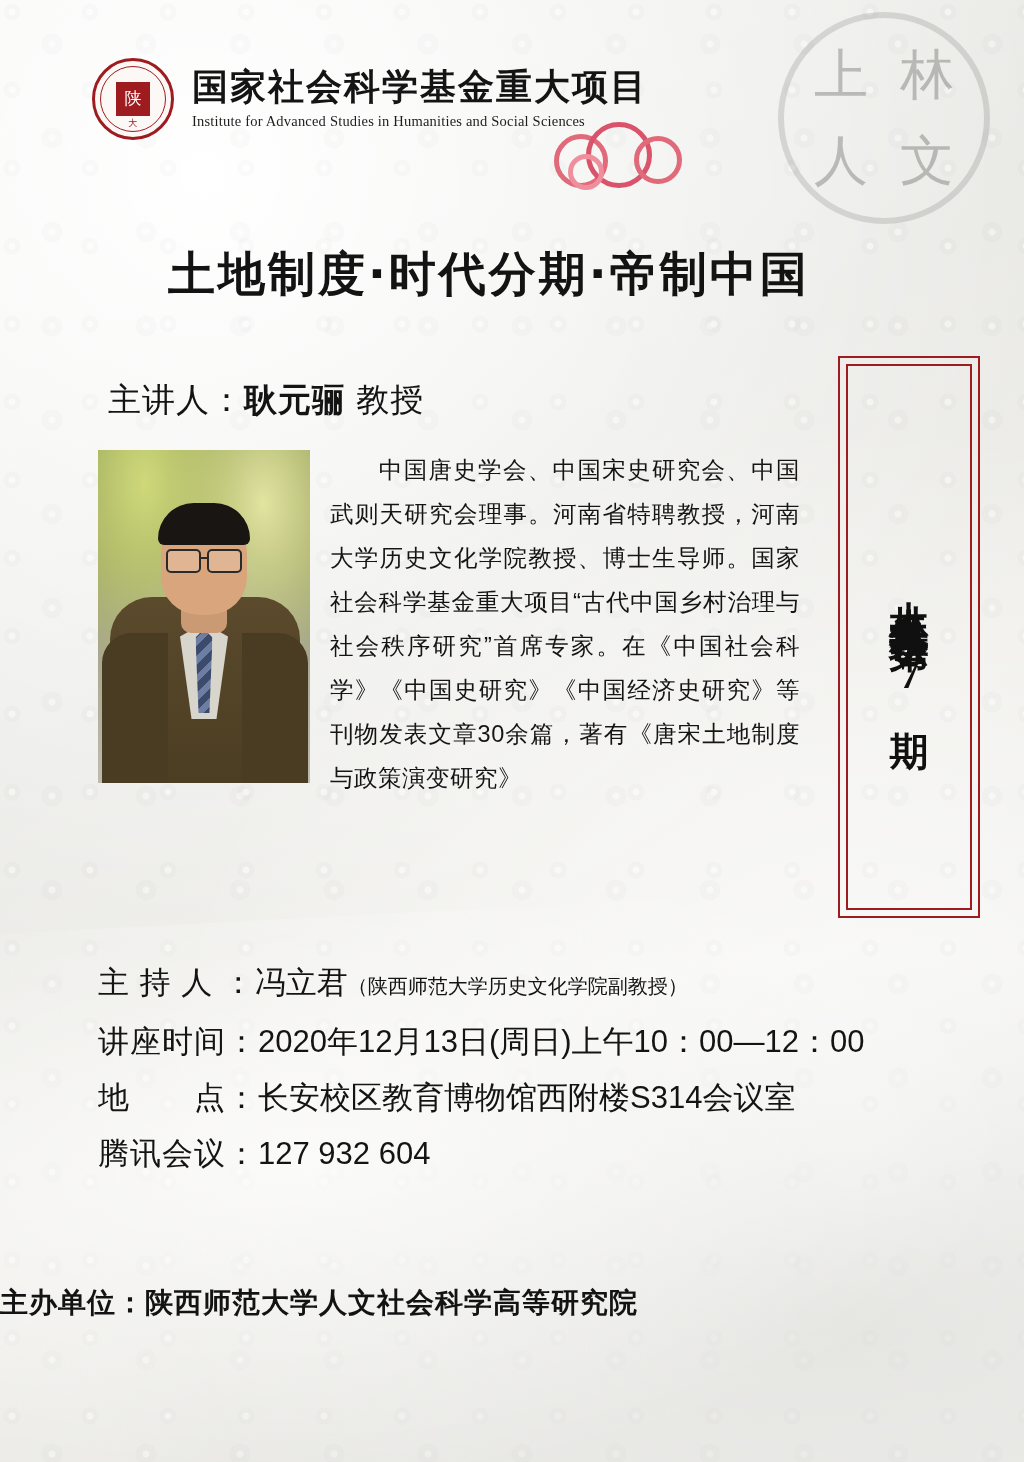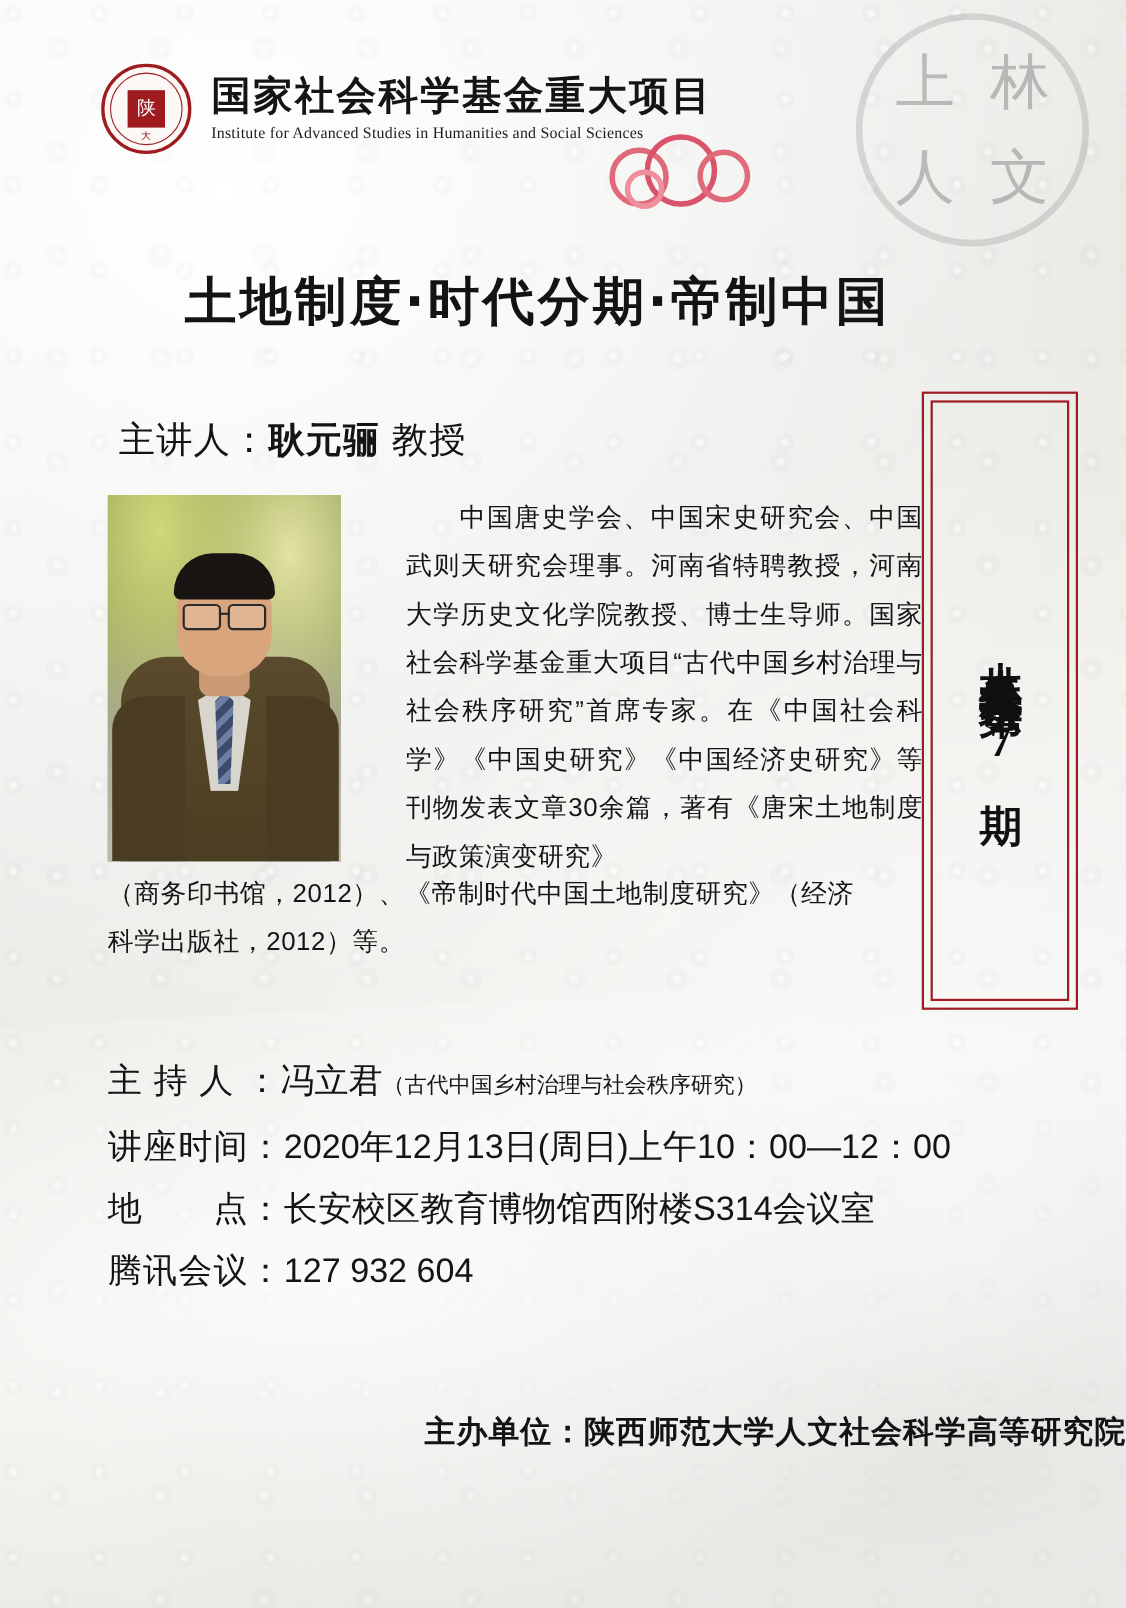--- a/index.html
+++ b/index.html
@@ -243,21 +243,20 @@
   .bio {
     position: absolute;
     top: 448px;
     left: 330px;
     width: 470px;
     font-size: 23.5px;
     line-height: 44px;
     text-align: justify;
     letter-spacing: .5px;
     color: #151515;
-    margin-left: 39px;
   }
   .bio .indent { }
   .bio-tail {
     position: absolute;
     top: 790px;
     left: 98px;
     width: 702px;
     font-size: 23.5px;
     line-height: 44px;
     letter-spacing: .5px;
@@ -313,21 +312,21 @@
   .info-row .small {
     font-size: 20px;
   }
 
   
   .footer {
     position: absolute;
     left: 0;
     right: 0;
     top: 1278px;
-    text-align: right;
+    text-align: left;
     font-size: 28px;
     line-height: 50px;
     letter-spacing: 1px;
     color: #131313;
     font-weight: 700;
     font-family: "Liberation Serif", "DejaVu Serif", serif;
   }
 </style>
 </head>
 <body>
@@ -380,31 +379,30 @@
     <div class="glasses">
         <i class="l"></i>
         <i class="r"></i>
         <b></b>
       </div>
   </div>
 
   <div class="bio">
     <span class="indent">  </span><span>中国唐史学会、中国宋史研究会、中国武则天研究会理事。河南省特聘教授，河南大学历史文化学院教授、博士生导师。国家社会科学基金重大项目“古代中国乡村治理与社会秩序研究”首席专家。在《中国社会科学》《中国史研究》《中国经济史研究》等刊物发表文章30余篇，著有《唐宋土地制度与政策演变研究》</span>
   </div>
-  <div class="bio-tail">（商务印书馆，2012）、《帝制时代中国土地制度研究》（经济科学出版社，2012）等。</div>
 
   <div class="series">
     <div class="series-inner">
       <div class="series-text">上林人文社科讲坛第87期</div>
     </div>
   </div>
 
   <div class="info">
     <div class="info-row">
-      <span class="lbl">主 持 人 ：</span><span>冯立君</span><span class="small">（古代中国乡村治理与社会秩序研究）</span>
+      <span class="lbl">主 持 人 ：</span><span>冯立君</span><span class="small">（陕西师范大学历史文化学院副教授）</span>
     </div>
     <div class="info-row">
       <span class="lbl">讲座时间：</span><span>2020年12月13日(周日)上午10：00—12：00</span>
     </div>
     <div class="info-row">
       <span class="lbl">地　　点：</span><span>长安校区教育博物馆西附楼S314会议室</span>
     </div>
     <div class="info-row">
       <span class="lbl">腾讯会议：</span><span>127 932 604</span>
     </div>

